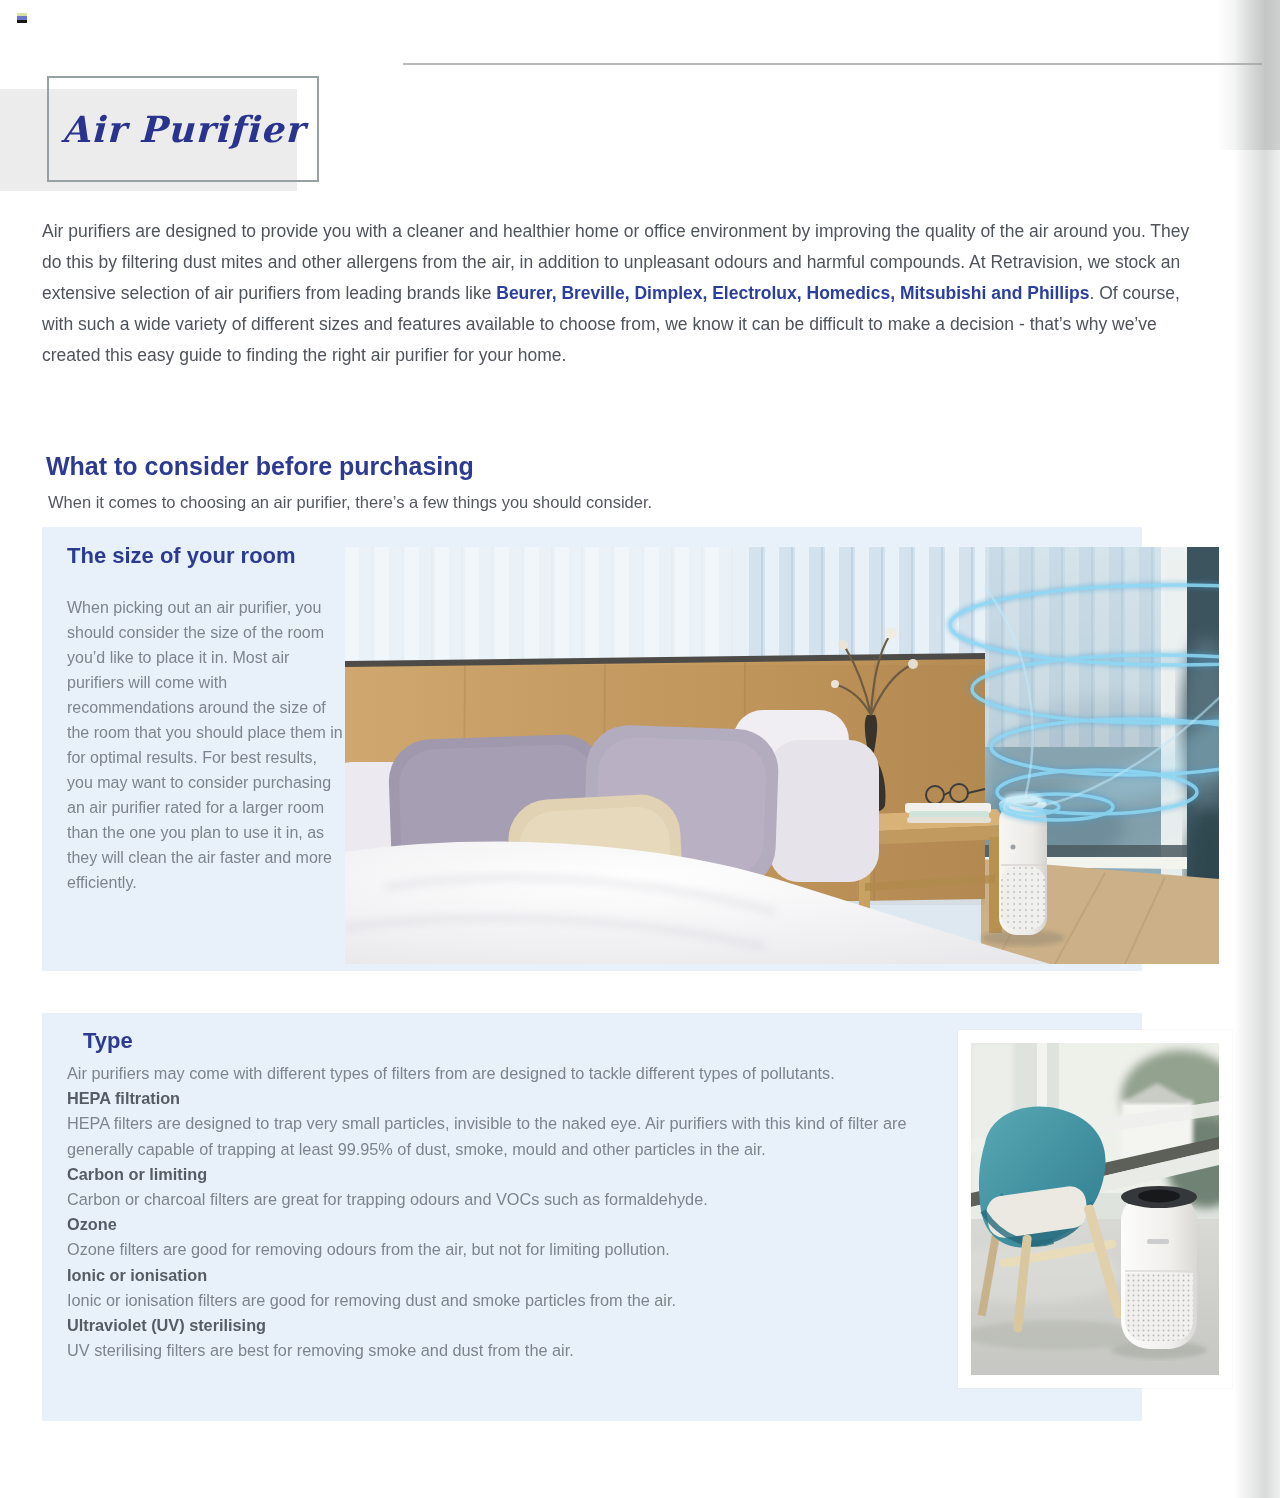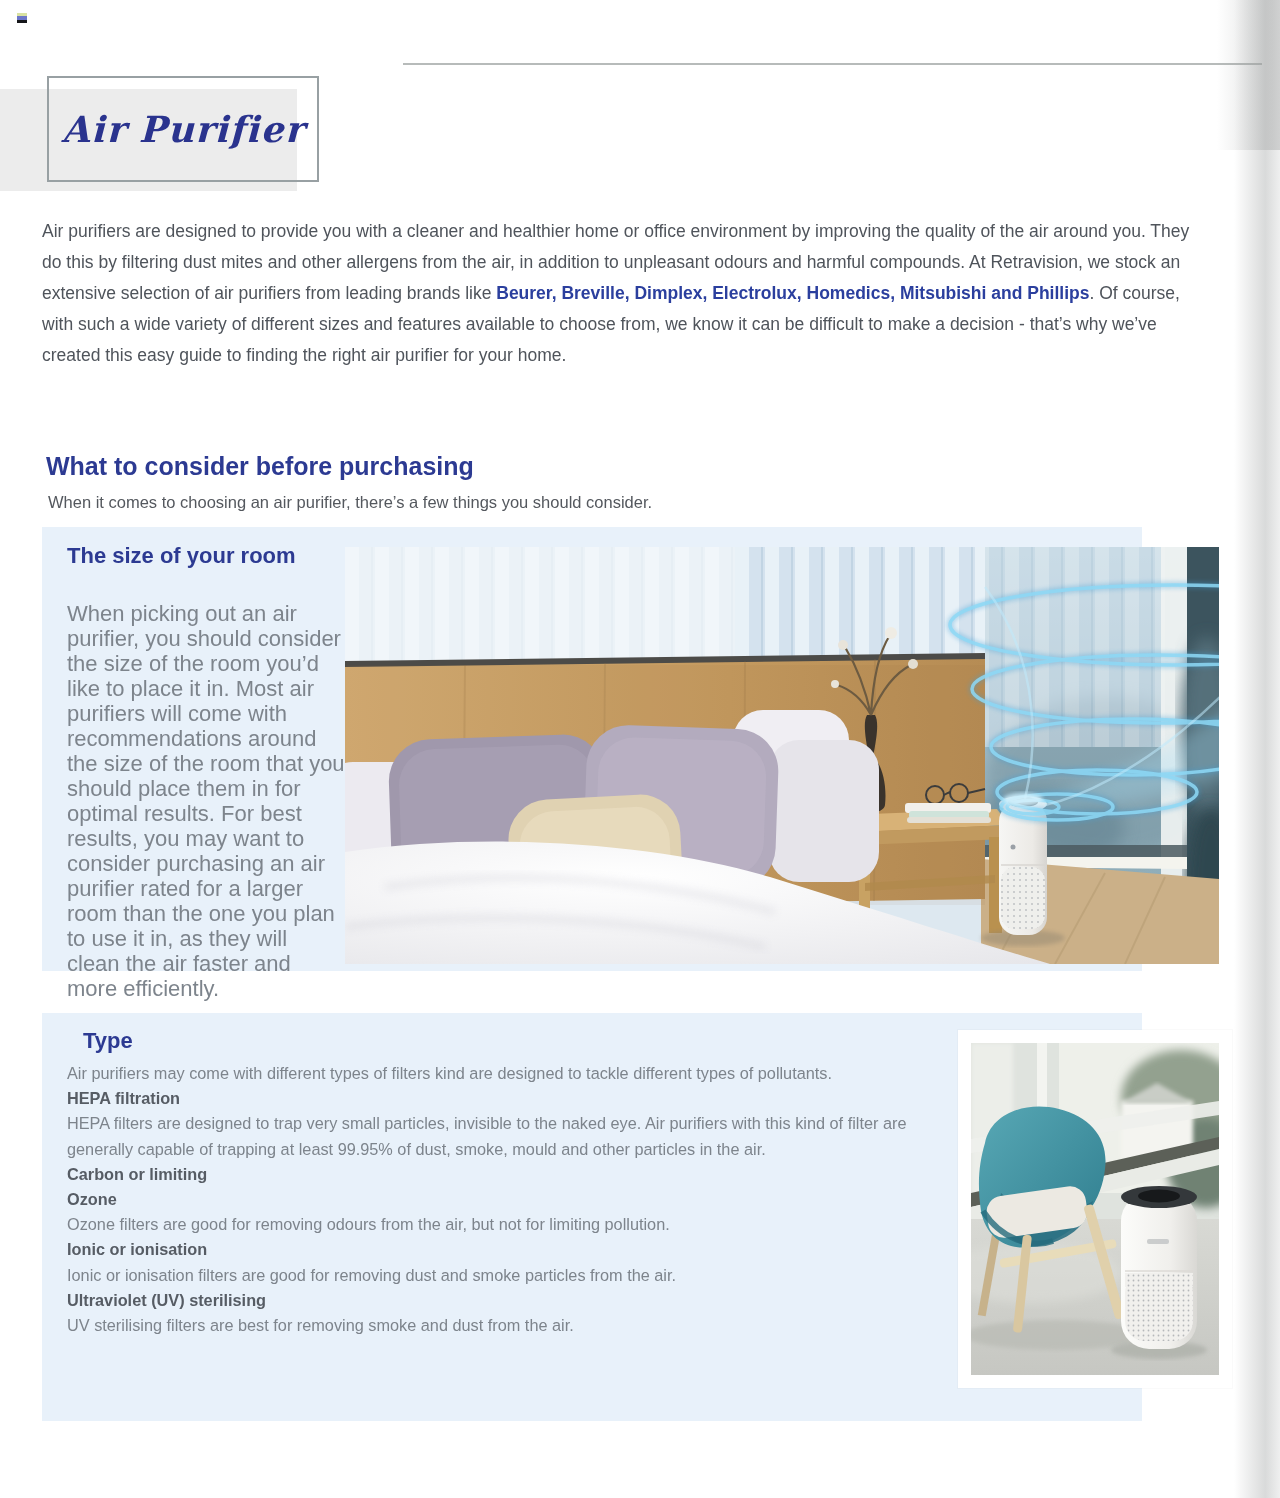--- a/index.html
+++ b/index.html
@@ -28,21 +28,21 @@
   .h2-sub{position:absolute;left:42px;top:487px;margin:6px;font-size:16.5px;color:#54585e;}
 
   .section{position:absolute;left:42px;width:1100px;background:#e8f1fa;}
   .s1{top:527px;height:444px;}
   .s2{top:1013px;height:408px;}
 
   .h3{position:absolute;margin:0;font-size:22px;font-weight:700;color:#2c3a92;}
   .s1 .h3{left:25px;top:16px;}
   .s2 .h3{left:41px;top:15px;}
 
-  .size-body{position:absolute;left:25px;top:52px;width:278px;font-size:22px;line-height:25px;color:#7d848c;}
+  .size-body{position:absolute;left:25px;top:52px;width:278px;font-size:16px;line-height:25px;color:#7d848c;}
 
   .size-photo{position:absolute;left:303px;top:20px;width:874px;height:417px;overflow:hidden;background:#dce7ef;}
 
   .type-col{position:absolute;left:25px;top:48px;width:884px;font-size:16.3px;line-height:25.2px;color:#7d848c;}
   .type-col div{margin:0;}
   .type-col .fname{font-weight:700;color:#565c64;}
 
   .type-photo-frame{position:absolute;left:916px;top:17px;width:274px;height:358px;background:#ffffff;
                     padding:13px;box-sizing:border-box;box-shadow:0 0 0 1px rgba(0,0,0,0.02);}
   .type-photo{width:100%;height:100%;overflow:hidden;background:#e4e7e3;}
@@ -232,24 +232,25 @@
           <ellipse cx="678" cy="253" rx="20" ry="7" fill="#d6f2fd" opacity="0.9" filter="url(#b2)"></ellipse>
         </g>
       </svg>
     </div>
   </div>
 
   <div class="section s2">
     <h3 class="h3">Type</h3>
 
     <div class="type-col">
-      <div>Air purifiers may come with different types of filters kind are designed to tackle different types of pollutants.</div>
+      <div>Air purifiers may come with different types of filters from are designed to tackle different types of pollutants.</div>
       <div class="fname">HEPA filtration</div>
       <div>HEPA filters are designed to trap very small particles, invisible to the naked eye. Air purifiers with this kind of filter are generally capable of trapping at least 99.95% of dust, smoke, mould and other particles in the air.</div>
       <div class="fname">Carbon or limiting</div>
+      <div>Carbon or charcoal filters are great for trapping odours and VOCs such as formaldehyde.</div>
       <div class="fname">Ozone</div>
       <div>Ozone filters are good for removing odours from the air, but not for limiting pollution.</div>
       <div class="fname">Ionic or ionisation</div>
       <div>Ionic or ionisation filters are good for removing dust and smoke particles from the air.</div>
       <div class="fname">Ultraviolet (UV) sterilising</div>
       <div>UV sterilising filters are best for removing smoke and dust from the air.</div>
     </div>
 
     <div class="type-photo-frame">
       <div class="type-photo" role="img" aria-label="White air purifier on carpet next to a teal chair with wooden legs in front of a window">

